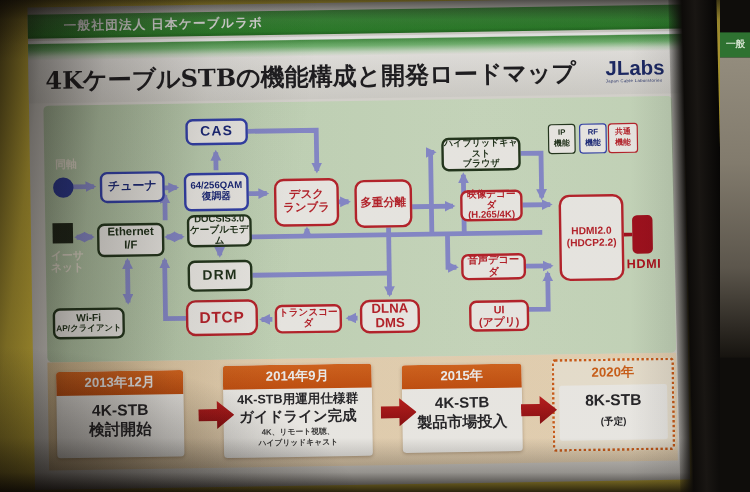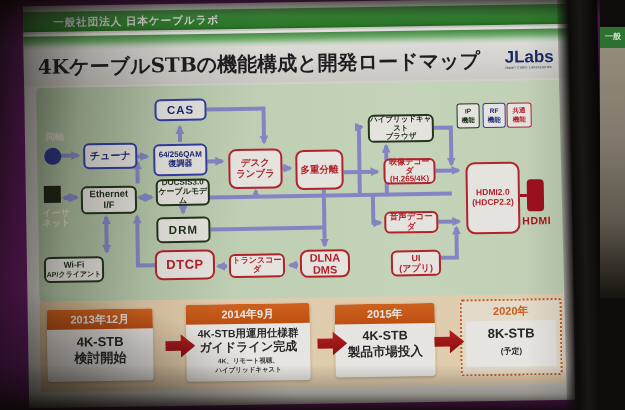--- a/index.html
+++ b/index.html
@@ -1,17 +1,17 @@
 <!DOCTYPE html>
 <html><head>
 <meta charset="utf-8">
 <style>
   html,body{margin:0;padding:0;background:#0e0c0a;}
   *{box-sizing:border-box;}
-  .photo{position:relative;width:625px;height:410px;background:#701a75;overflow:hidden;
+  .photo{position:relative;width:625px;height:410px;background:#fde047;overflow:hidden;
          font-family:"Liberation Sans",sans-serif;}
   
   .slide{position:absolute;left:26px;top:2px;width:546px;height:402px;background:#e6e4df;
          transform:rotate(-0.9deg);transform-origin:50% 50%;}
   .org-bar{position:absolute;left:0;top:6px;right:0;height:20px;
            background:linear-gradient(180deg,#49a149 0%,#2f8c2f 85%,#257425 100%);
            color:#fff;font-weight:bold;font-size:10.5px;line-height:20px;padding-left:30px;letter-spacing:1px;}
   .deco-band{position:absolute;left:0;top:28px;right:0;height:16px;
            background:linear-gradient(180deg,#ffffff 0,#ffffff 2px,#4f9e4f 3px,#77bd77 8px,#cfe4cc 13px,#eef0ea 16px);}
   .title-row{position:absolute;left:0;top:44px;right:0;height:36px;

